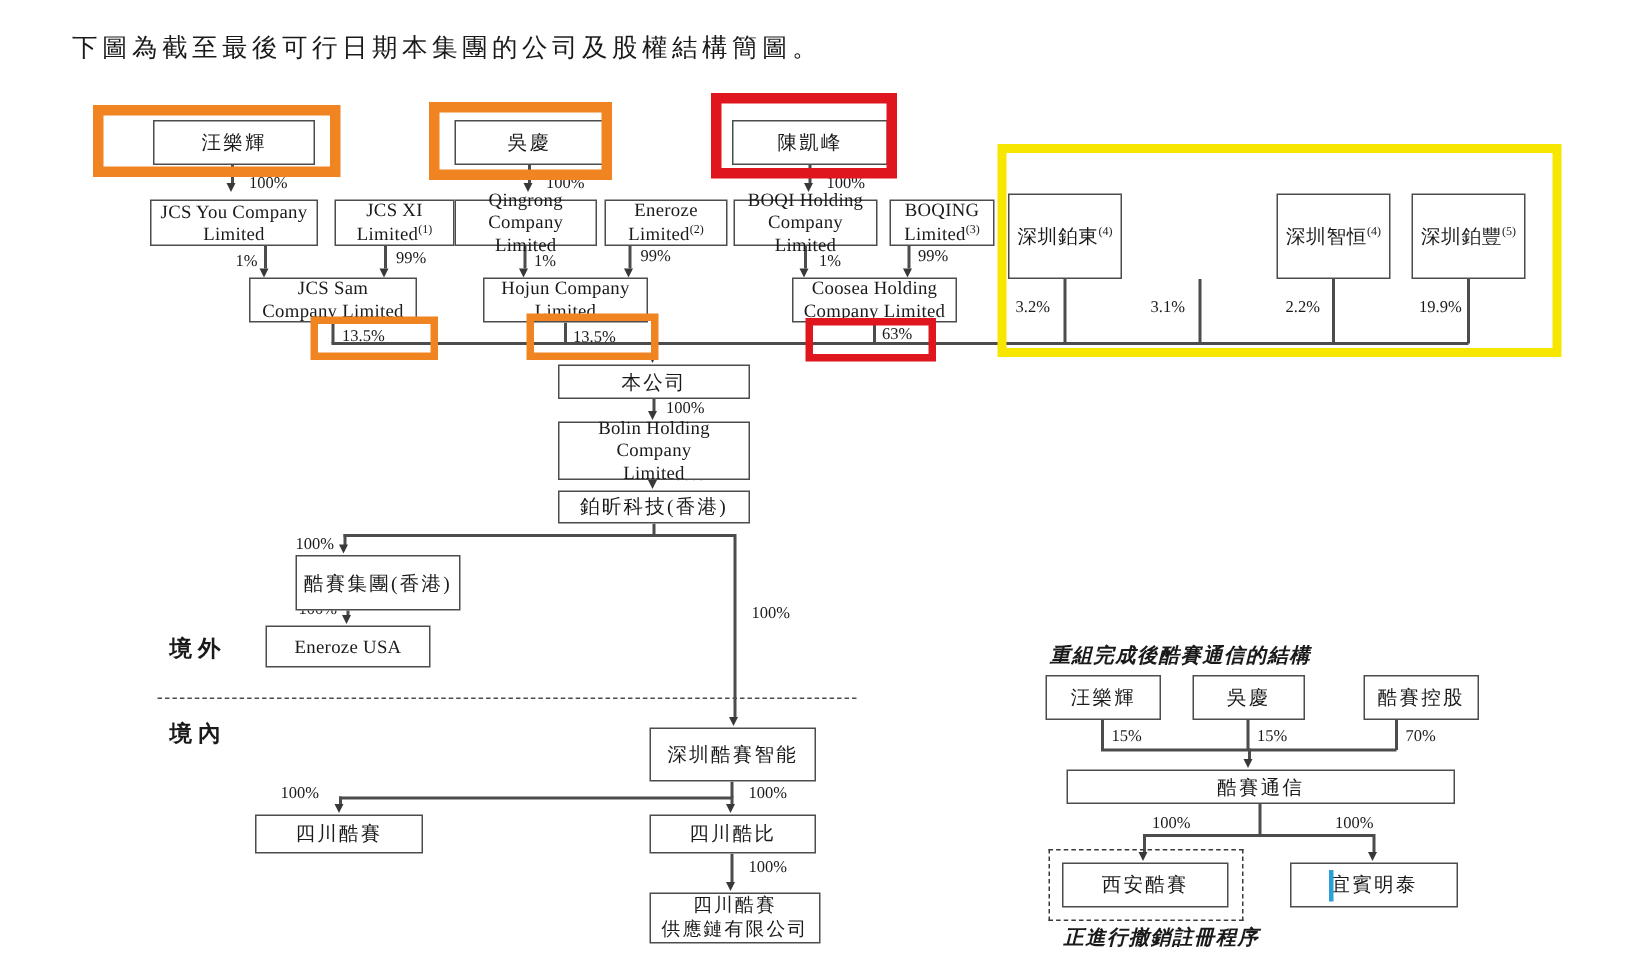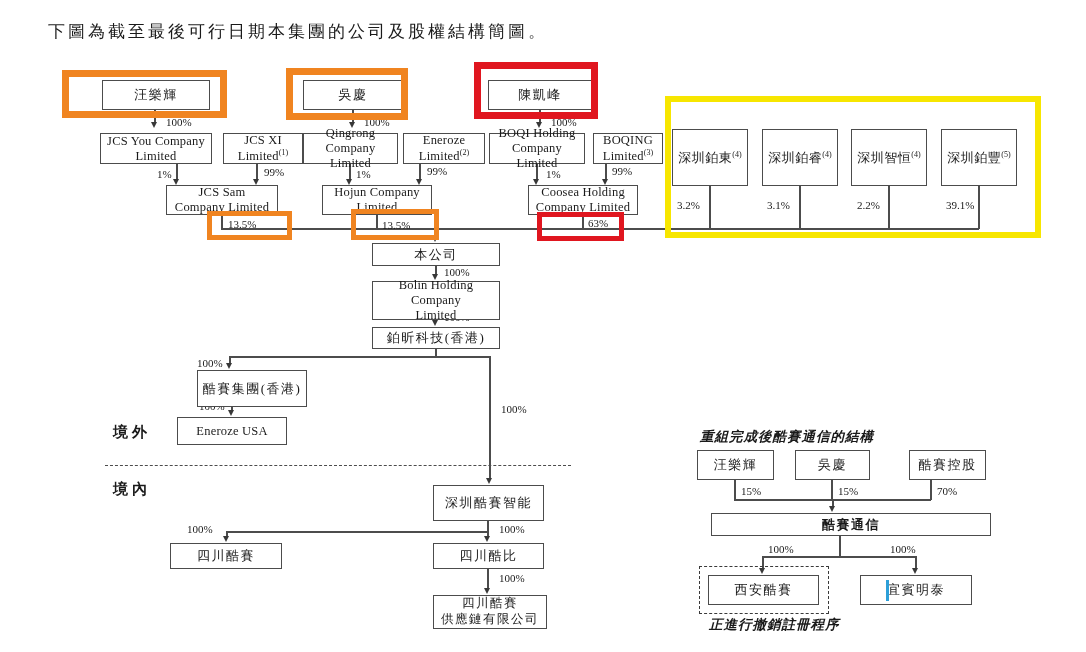--- a/index.html
+++ b/index.html
@@ -80,21 +80,21 @@
   <div class="vline" style="left:582px;top:215px;height:14px;"></div>
   <div class="pct" style="left:588px;top:217px;">63%</div>
 
   <div class="vline" style="left:709px;top:186px;height:43px;"></div>
   <div class="pct" style="left:677px;top:199px;">3.2%</div>
   <div class="vline" style="left:799px;top:186px;height:43px;"></div>
   <div class="pct" style="left:767px;top:199px;">3.1%</div>
   <div class="vline" style="left:888px;top:186px;height:43px;"></div>
   <div class="pct" style="left:857px;top:199px;">2.2%</div>
   <div class="vline" style="left:978px;top:186px;height:43px;"></div>
-  <div class="pct" style="left:946px;top:199px;">39.1%</div>
+  <div class="pct" style="left:946px;top:199px;">19.9%</div>
 
   <div class="hline" style="left:221px;top:228px;width:758px;"></div>
 
   <div class="vline" style="left:435px;top:228px;height:9px;"></div>
   <div class="arr" style="left:432px;top:236px;"></div>
 
   <div class="vline" style="left:435px;top:266px;height:9px;"></div>
   <div class="arr" style="left:432px;top:274px;"></div>
   <div class="pct" style="left:444px;top:266px;">100%</div>
 
@@ -162,23 +162,20 @@
   </div>
   <div class="box en" style="left:322px;top:185px;width:110px;height:30px;">
     <div><span>Hojun Company</span><br><span>Limited</span></div>
   </div>
   <div class="box en" style="left:528px;top:185px;width:110px;height:30px;">
     <div><span>Coosea Holding</span><br><span>Company Limited</span></div>
   </div>
 
   <div class="box cn" style="left:672px;top:129px;width:76px;height:57px;letter-spacing:0.5px;">
     <span><span>深圳鉑東</span><sup>(4)</sup></span>
-  </div>
-  <div class="box cn" style="left:762px;top:129px;width:76px;height:57px;letter-spacing:0.5px;">
-    <span><span>深圳鉑睿</span><sup>(4)</sup></span>
   </div>
   <div class="box cn" style="left:851px;top:129px;width:76px;height:57px;letter-spacing:0.5px;">
     <span><span>深圳智恒</span><sup>(4)</sup></span>
   </div>
   <div class="box cn" style="left:941px;top:129px;width:76px;height:57px;letter-spacing:0.5px;">
     <span><span>深圳鉑豐</span><sup>(5)</sup></span>
   </div>
 
   <div class="box cn" style="left:372px;top:243px;width:128px;height:23px;">
     <span>本公司</span>
@@ -236,21 +233,21 @@
   <div class="box cn" style="left:697px;top:450px;width:77px;height:30px;">
     <span>汪樂輝</span>
   </div>
   <div class="box cn" style="left:795px;top:450px;width:75px;height:30px;">
     <span>吳慶</span>
   </div>
   <div class="box cn" style="left:893px;top:450px;width:77px;height:30px;margin-left:16px;">
     <span>酷賽控股</span>
   </div>
 
-  <div class="box cn" style="left:711px;top:513px;width:280px;height:23px;font-weight:bold;">
+  <div class="box cn" style="left:711px;top:513px;width:259px;height:23px;">
     <span>酷賽通信</span>
   </div>
 
   <div class="vline" style="left:839px;top:536px;height:21px;"></div>
   <div class="hline" style="left:762px;top:556px;width:154px;"></div>
   <div class="vline" style="left:762px;top:556px;height:13px;"></div>
   <div class="arr" style="left:759px;top:568px;"></div>
   <div class="pct" style="left:768px;top:543px;">100%</div>
   <div class="vline" style="left:915px;top:556px;height:13px;"></div>
   <div class="arr" style="left:912px;top:568px;"></div>

